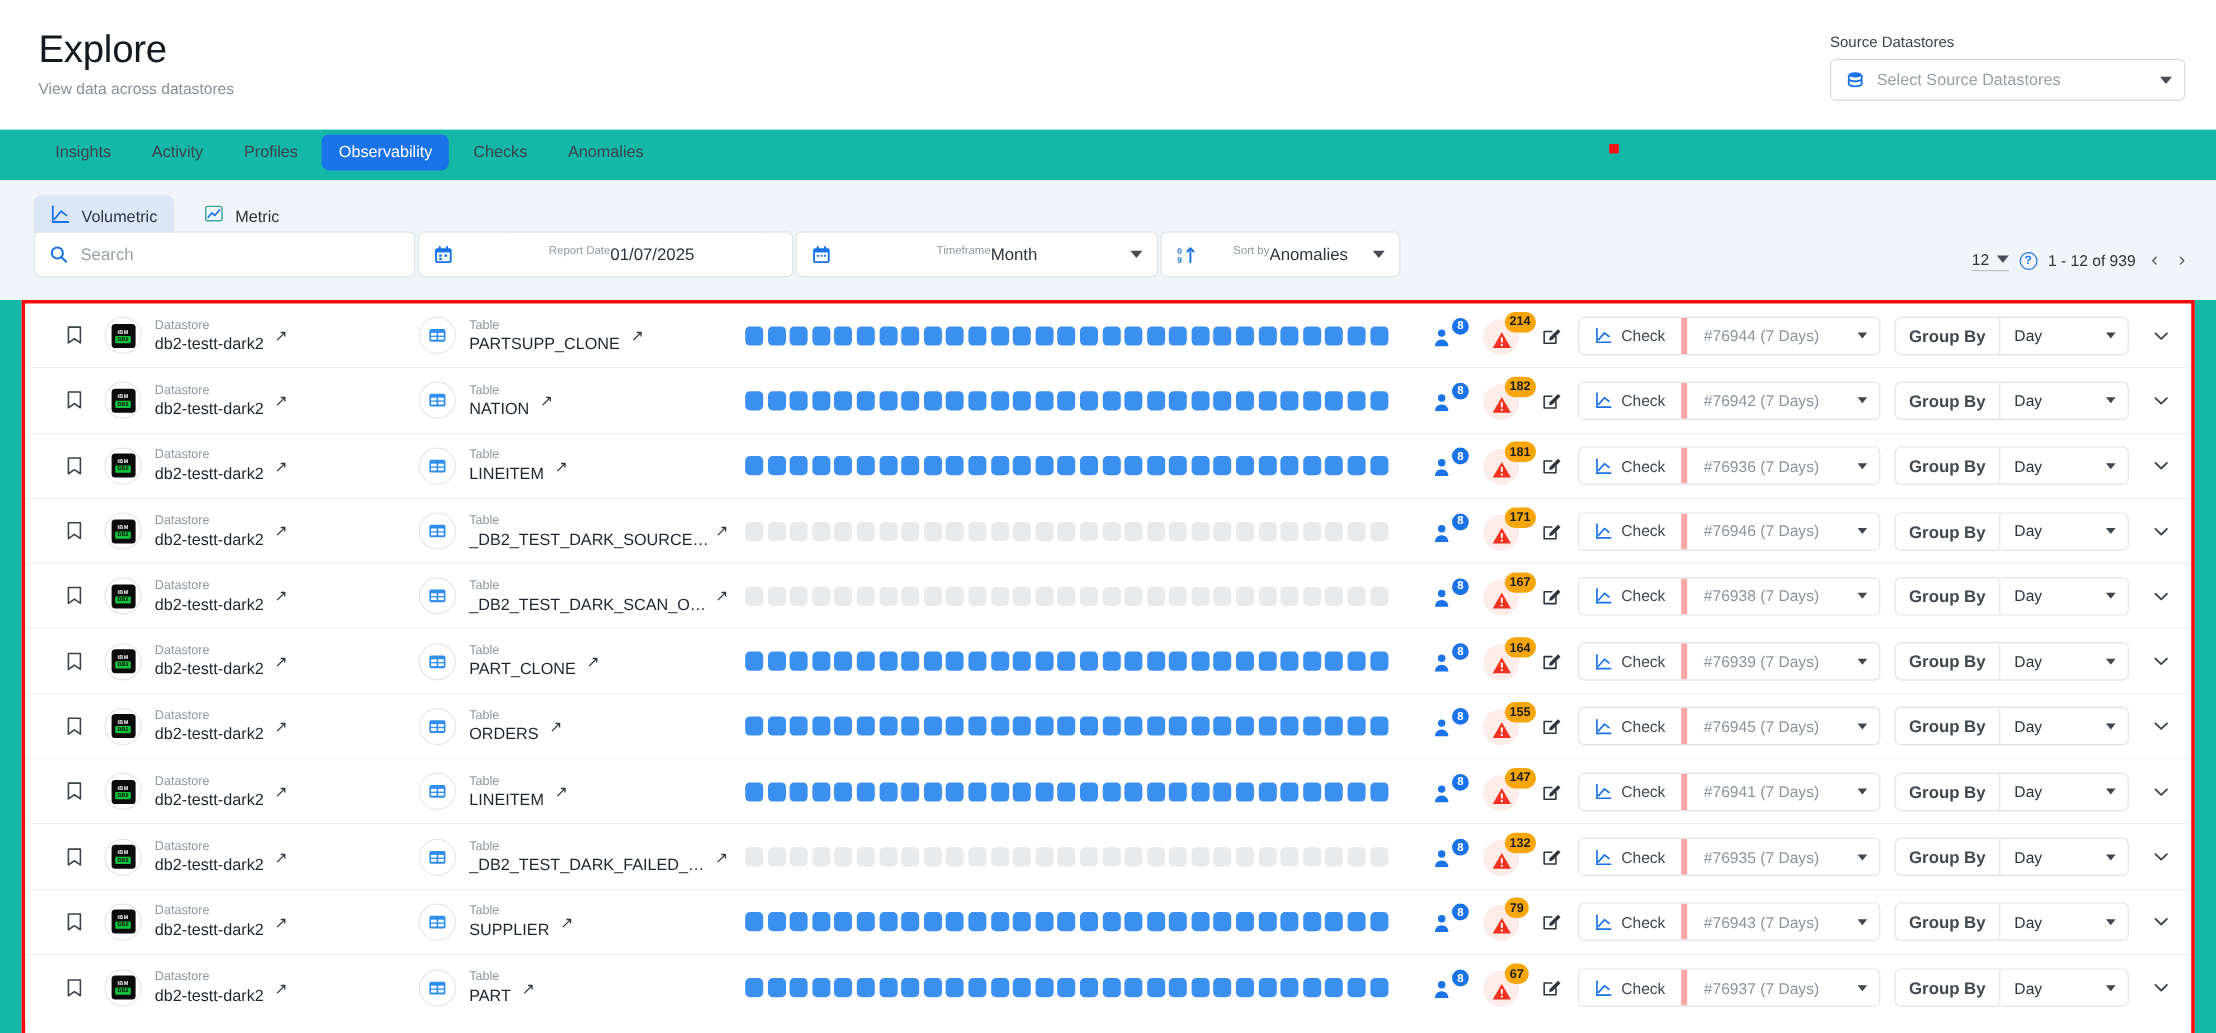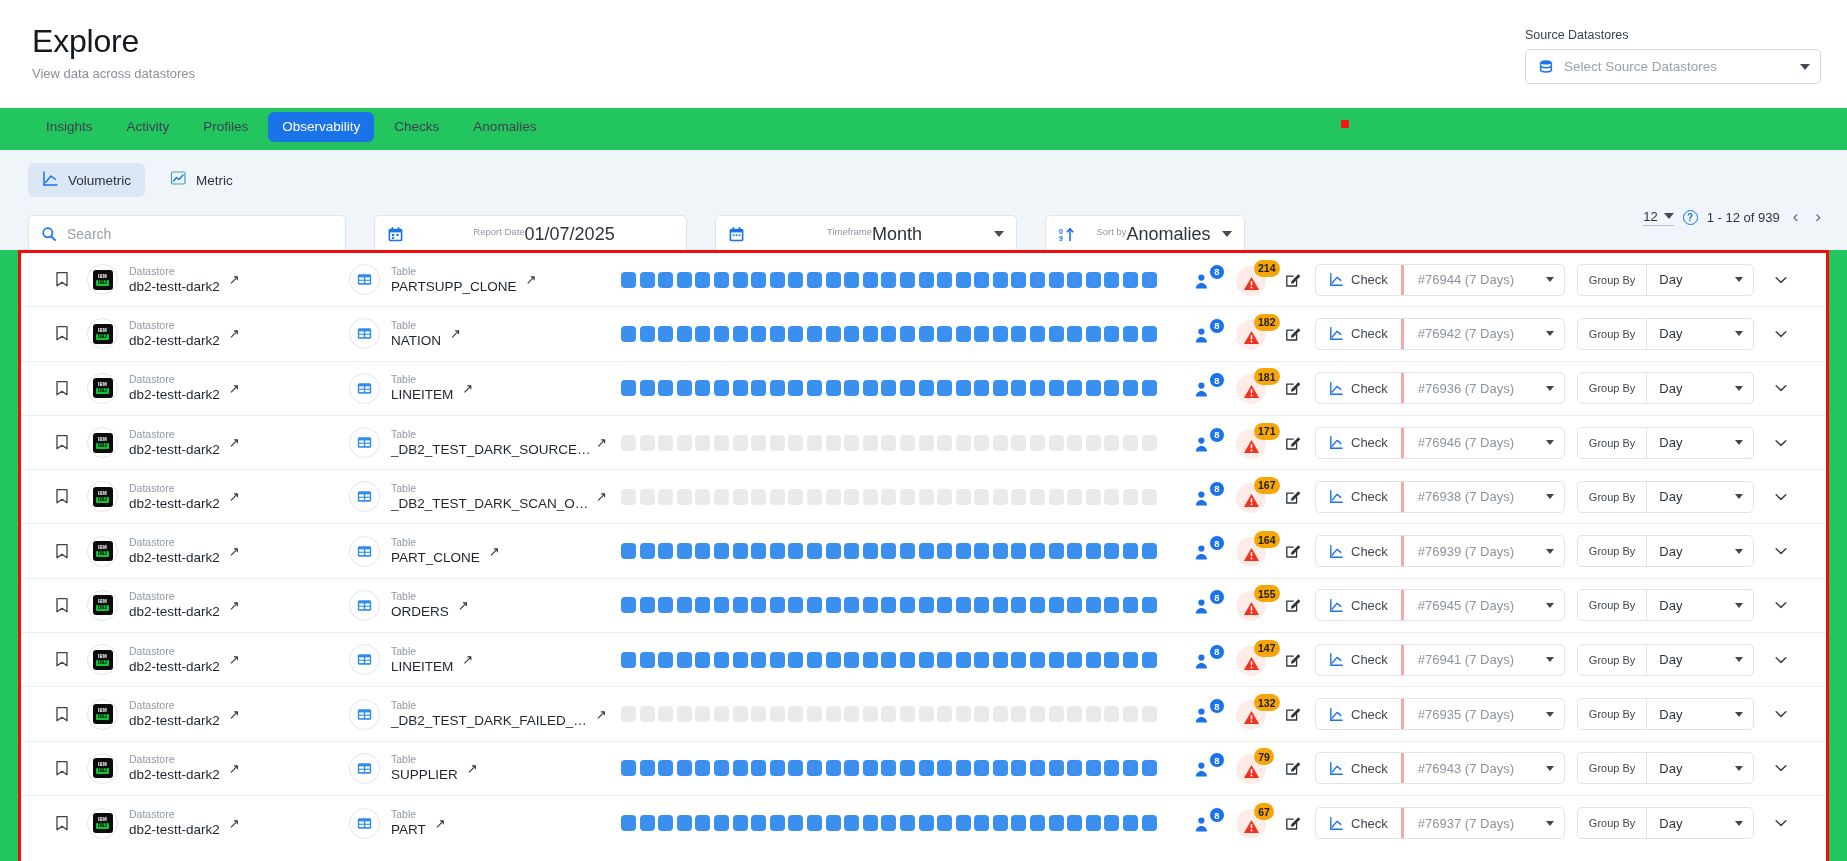--- a/index.html
+++ b/index.html
@@ -4,21 +4,21 @@
 <style>
   * { box-sizing: border-box; }
   html, body {
     margin: 0; padding: 0;
     width: 1847px; height: 861px;
     overflow: hidden;
     background: #ffffff;
     font-family: "Liberation Sans", sans-serif;
     -webkit-font-smoothing: antialiased;
   }
-  .page { position: relative; width: 1847px; height: 861px; background: #22c55e; }
+  .page { position: relative; width: 1847px; height: 861px; background: #14b8a6; }
 
   
   .header { position: relative; height: 108px; background: #fff; }
   .title-block { position: absolute; left: 32px; top: 22px; }
   .page-title {
     font-size: 32px; font-weight: 400; color: #14181f; letter-spacing: -0.2px;
     line-height: 38px; margin: 0;
   }
   .page-subtitle { font-size: 13px; color: #8a9099; margin-top: 6px; line-height: 16px; }
 
@@ -54,33 +54,33 @@
     position: absolute; left: 0; top: 150px; width: 1847px; height: 100px;
     background: #f0f5f9; border-top: 1px solid #e3eaf1;
   }
   .modebar { position: absolute; left: 28px; top: 12px; display: flex; gap: 11px; }
   .mode-btn {
     display: flex; align-items: center; gap: 9px; padding: 7px 14px;
     border-radius: 6px; font-size: 13.5px; color: #2c3views; color: #2c333c; cursor: pointer;
   }
   .mode-btn.active { background: #dce7f5; }
 
-  .filters-row { position: absolute; left: 28px; top: 64px; display: flex; gap: 28px; }
+  .filters-row { position: absolute; left: 28px; top: 42px; display: flex; gap: 2px; }
   .fld {
     height: 38px; background: #fff; border: 1px solid #dfe4ea; border-radius: 5px;
     display: flex; align-items: center; padding: 0 12px; cursor: pointer;
   }
   .fld-search { width: 318px; }
   .fld-report { width: 313px; }
   .fld-time { width: 302px; }
   .fld-sort { width: 200px; }
   .fld .ic { display: flex; align-items: center; margin-right: 10px; flex-shrink: 0; }
   .fld .stack { display: flex; flex-direction: row; justify-content: center; flex: 1; min-width: 0; }
   .fld .lbl { font-size: 9.5px; color: #9098a2; line-height: 11px; }
-  .fld .val { font-size: 18px; color: #2d343d; line-height: 17px; }
+  .fld .val { font-size: 14px; color: #2d343d; line-height: 17px; }
   .fld .ph { font-size: 14px; color: #9aa0a8; }
 
   .pager {
     position: absolute; right: 22px; top: 56px; display: flex; align-items: center; gap: 9px;
     font-size: 13px; color: #2d343d;
   }
   .pager .pp { display: flex; align-items: center; gap: 6px; cursor: pointer;
                border-bottom: 1px solid #b9c0c8; padding-bottom: 1px; }
   .pager .qmark {
     width: 15px; height: 15px; border-radius: 50%; border: 1.5px solid #1a73e8;
@@ -154,37 +154,37 @@
     display: flex; align-items: center; justify-content: center; padding: 0 4px;
   }
   .edit-icon { cursor: pointer; margin-left: 2px; display: flex; align-items: center; }
 
   .check-group {
     display: flex; align-items: center; height: 32px; border: 1px solid #dfe4ea;
     border-radius: 5px; overflow: hidden; margin-left: 14px; flex-shrink: 0;
   }
   .check-btn {
     display: flex; align-items: center; gap: 7px; padding: 0 13px; height: 100%;
-    font-size: 13px; color: #41484f; border-right: 3px solid #fca5a5; cursor: pointer;
+    font-size: 13px; color: #41484f; border-right: 5px solid #fca5a5; cursor: pointer;
   }
   .check-sel {
     display: flex; align-items: center; gap: 26px; padding: 0 10px 0 14px; height: 100%;
     font-size: 13px; color: #8d949c; cursor: pointer; min-width: 160px; justify-content: space-between;
   }
   .caret-sm {
     width: 0; height: 0; border-left: 4.5px solid transparent; border-right: 4.5px solid transparent;
     border-top: 5.5px solid #3f464e;
   }
   .group-group {
     display: flex; align-items: center; height: 32px; border: 1px solid #dfe4ea;
     border-radius: 5px; margin-left: 12px; flex-shrink: 0; overflow: hidden;
   }
   .group-lbl {
-    padding: 0 11px; font-size: 11px; color: #41484f; height: 100%;
-    display: flex; align-items: center; border-right: 1px solid #dfe4ea;
+    padding: 0 11px; font-size: 14px; color: #41484f; height: 100%;
+    display: flex; align-items: center; border-right: 1px solid #dfe4ea; font-weight: bold;
   }
   .group-sel {
     display: flex; align-items: center; justify-content: space-between; gap: 42px;
     padding: 0 10px 0 12px; font-size: 13px; color: #2d343d; height: 100%; cursor: pointer;
     min-width: 106px;
   }
   .row-chevron { margin-left: 18px; cursor: pointer; display: flex; align-items: center; flex-shrink: 0; }
 </style>
 </head>
 <body>

